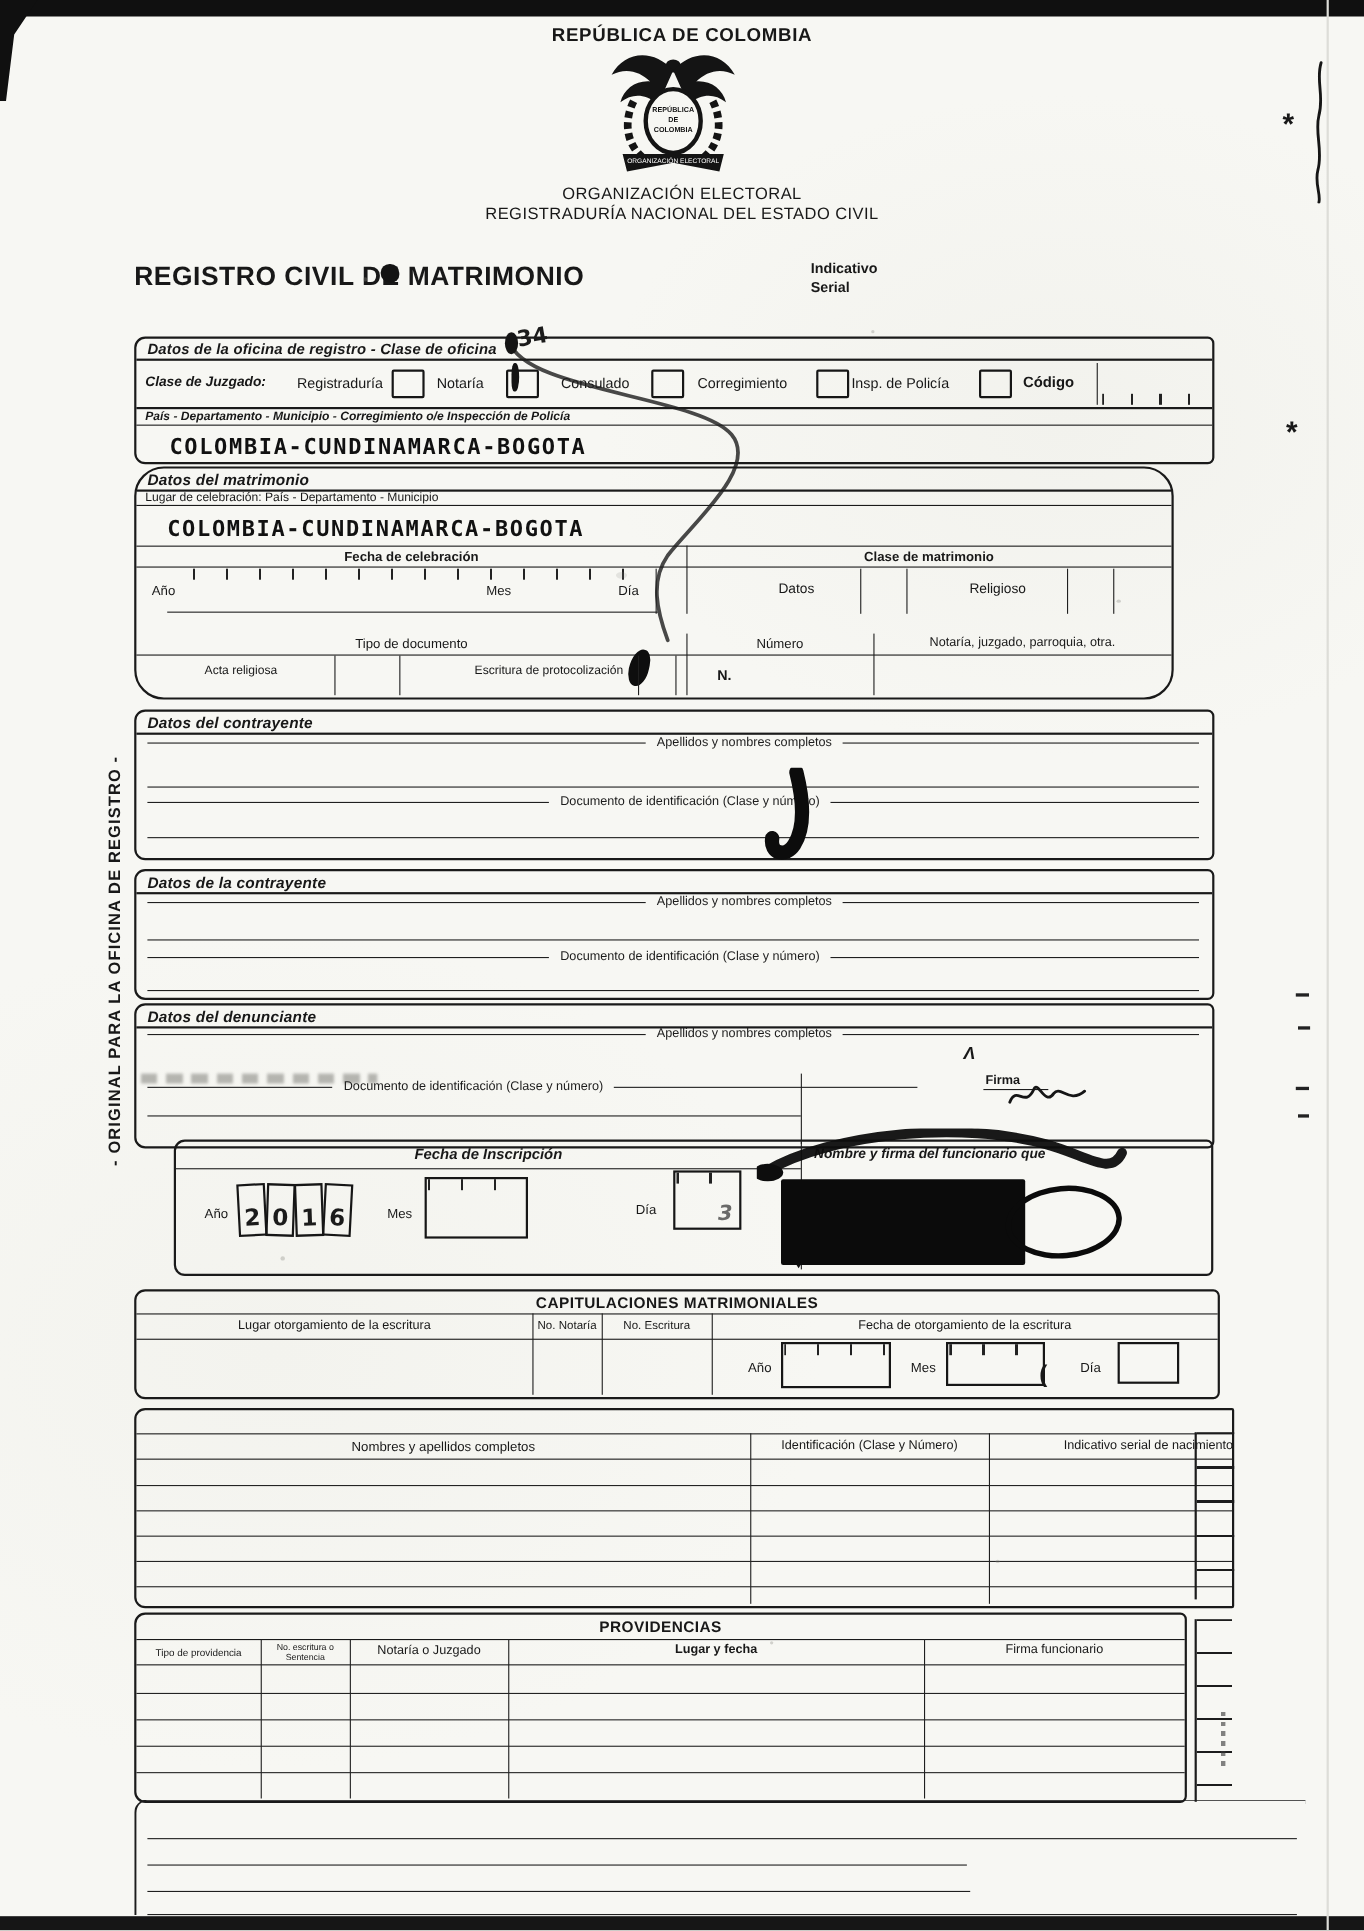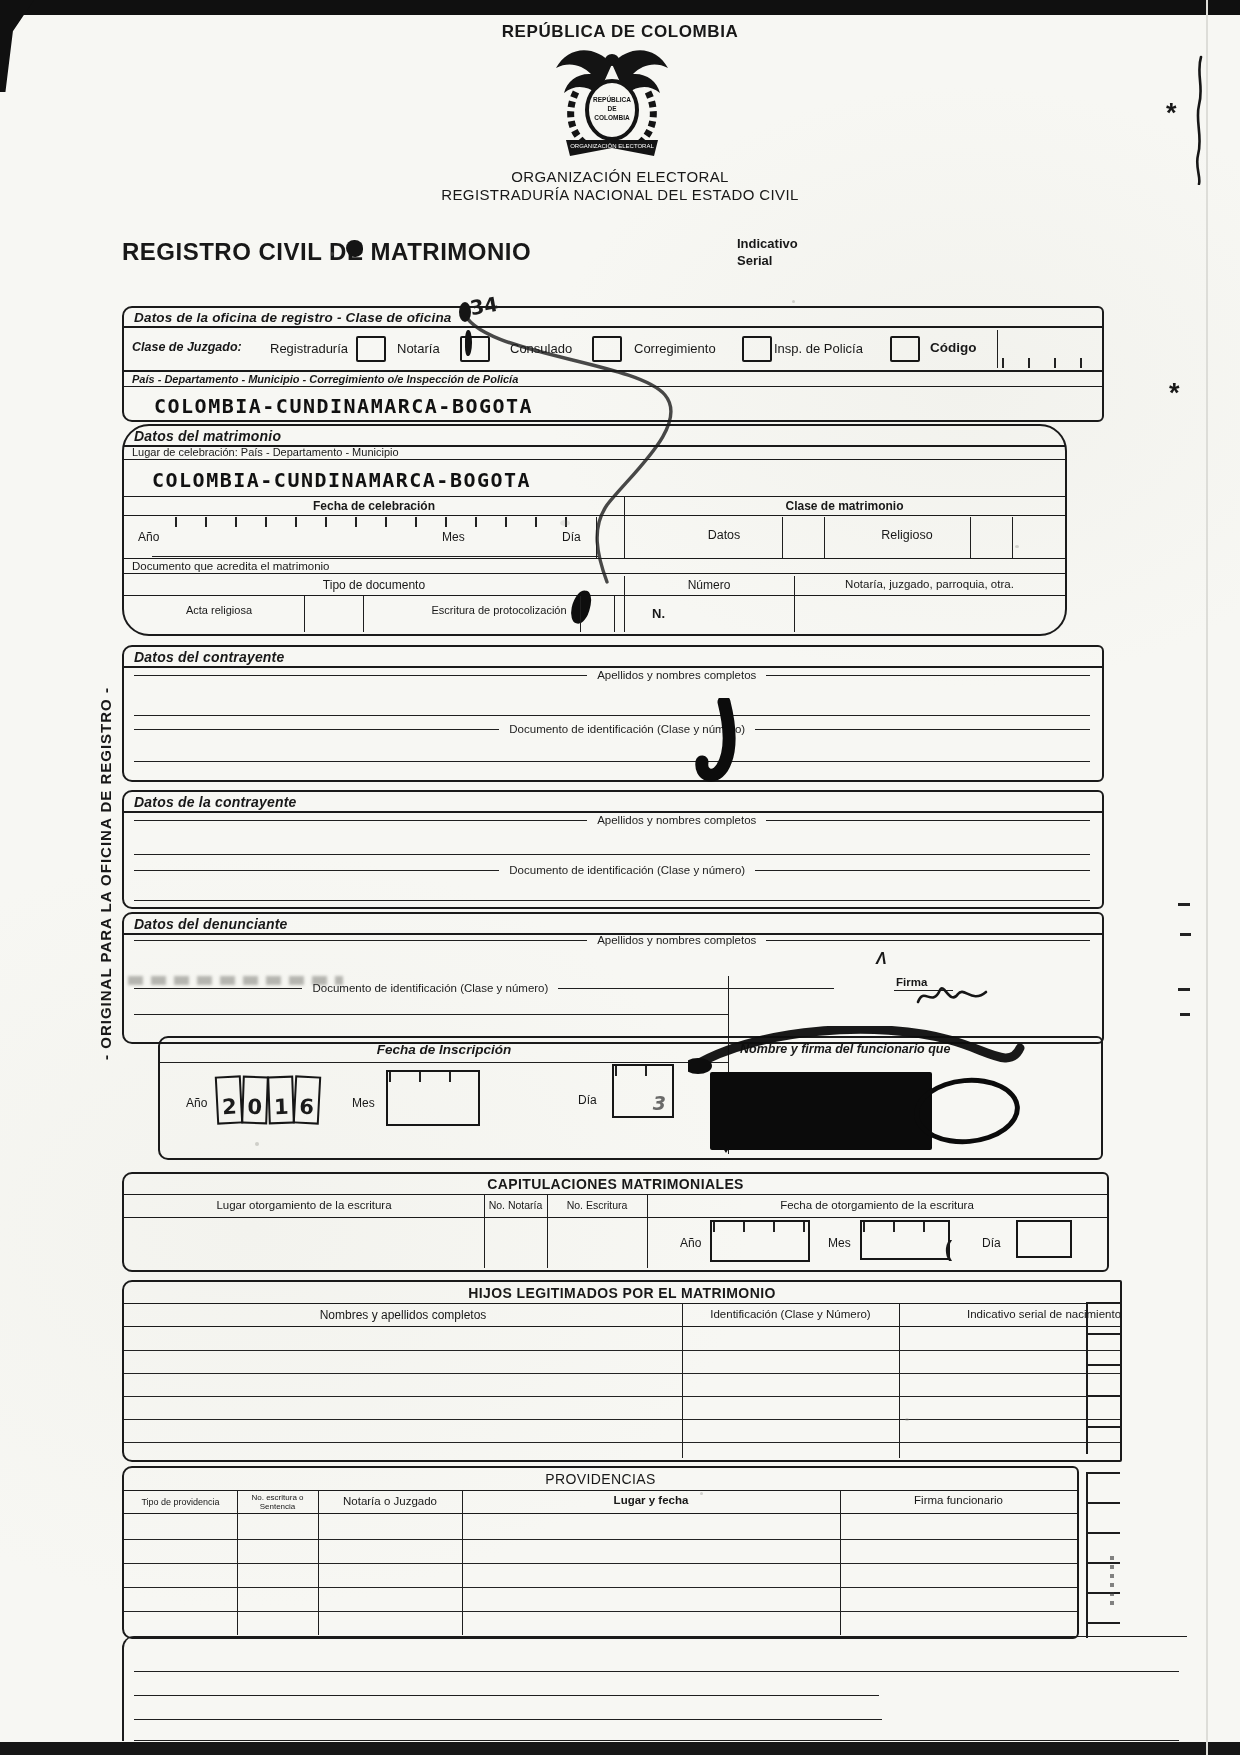--- a/index.html
+++ b/index.html
@@ -139,22 +139,20 @@
     <div class="vl abs" style="left:472px;top:91px;height:41px;"></div>
     <div class="abs hl" style="left:28px;top:130px;width:446px;"></div>
 
     <div class="abs colhead" style="left:540px;top:102px;width:120px;font-size:12.5px;">Datos</div>
     <div class="vl abs" style="left:658px;top:91px;height:41px;"></div>
     <div class="vl abs" style="left:700px;top:91px;height:41px;"></div>
     <div class="abs colhead" style="left:718px;top:102px;width:130px;font-size:12.5px;">Religioso</div>
     <div class="vl abs" style="left:846px;top:91px;height:41px;"></div>
     <div class="vl abs" style="left:888px;top:91px;height:41px;"></div>
 
-    <div class="abs" style="left:0;top:132px;width:100%;border-top:1.8px solid #1a1a1a;border-bottom:1.8px solid #1a1a1a;
-                box-sizing:border-box;padding:1px 8px;font-size:11.5px;">Documento que acredita el matrimonio</div>
 
     <div class="abs" style="left:0;top:150px;width:100%;height:20px;border-bottom:1.8px solid #1a1a1a;box-sizing:border-box;">
       <div class="abs colhead" style="left:0;top:2px;width:500px;font-size:12px;">Tipo de documento</div>
       <div class="abs colhead" style="left:500px;top:2px;width:170px;font-size:12px;">Número</div>
       <div class="abs colhead" style="left:670px;top:2px;width:271px;font-size:11.5px;">Notaría, juzgado, parroquia, otra.</div>
     </div>
 
     <div class="abs colhead" style="left:30px;top:178px;width:130px;font-size:11px;">Acta religiosa</div>
     <div class="vl abs" style="left:180px;top:170px;height:36px;"></div>
     <div class="vl abs" style="left:239px;top:170px;height:36px;"></div>
@@ -272,37 +270,36 @@
     <div class="ticks-top abs" style="left:586px;top:46px;width:96px;height:38px;border:2px solid #161616;"></div>
     <div class="abs" style="left:704px;top:62px;font-size:12px;">Mes</div>
     <div class="ticks-top abs" style="left:736px;top:46px;width:86px;height:36px;border:2px solid #161616;">
       <div class="abs" style="right:-4px;bottom:-4px;font-size:22px;font-weight:bold;">(</div>
     </div>
     <div class="abs" style="left:858px;top:62px;font-size:12px;">Día</div>
     <div class="abs" style="left:892px;top:46px;width:52px;height:34px;border:2px solid #161616;"></div>
   </div>
 
   <div class="sec" style="left:122px;top:1280px;width:996px;height:178px;border-radius:10px 2px 2px 10px;">
-    <div class="abs colhead" style="left:0;top:3px;width:100%;font-weight:bold;font-size:14px;letter-spacing:.4px;">HIJOS LEGITIMADOS POR EL MATRIMONIO</div>
     <div class="abs" style="left:0;top:21px;width:100%;height:24px;border-top:1.8px solid #1a1a1a;border-bottom:1.8px solid #1a1a1a;box-sizing:border-box;">
       <div class="abs colhead" style="left:0;top:4px;width:558px;font-size:12px;">Nombres y apellidos completos</div>
       <div class="abs colhead" style="left:558px;top:4px;width:217px;font-size:11.5px;">Identificación (Clase y Número)</div>
       <div class="abs colhead" style="left:780px;top:4px;width:280px;font-size:11.5px;white-space:nowrap;">Indicativo serial de nacimiento</div>
     </div>
     <div class="vl abs" style="left:558px;top:21px;height:155px;"></div>
     <div class="vl abs" style="left:775px;top:21px;height:155px;"></div>
     <div class="rowline" style="top:68px;"></div>
     <div class="rowline" style="top:91px;"></div>
     <div class="rowline" style="top:114px;"></div>
     <div class="rowline" style="top:137px;"></div>
     <div class="rowline" style="top:160px;"></div>
   </div>
 
   <div class="sec" style="left:122px;top:1466px;width:953px;height:169px;">
-    <div class="abs colhead" style="left:0;top:3px;width:100%;font-weight:normal;font-size:14px;letter-spacing:.4px;">PROVIDENCIAS</div>
+    <div class="abs colhead" style="left:0;top:3px;width:100%;font-weight:bold;font-size:14px;letter-spacing:.4px;">PROVIDENCIAS</div>
     <div class="abs" style="left:0;top:22px;width:100%;height:24px;border-top:1.8px solid #1a1a1a;border-bottom:1.8px solid #1a1a1a;box-sizing:border-box;">
       <div class="abs colhead" style="left:0;top:6px;width:113px;font-size:9px;">Tipo de providencia</div>
       <div class="abs colhead" style="left:113px;top:2px;width:81px;font-size:8px;line-height:9px;">No. escritura o Sentencia</div>
       <div class="abs colhead" style="left:194px;top:4px;width:144px;font-size:11.5px;">Notaría o Juzgado</div>
       <div class="abs colhead" style="left:338px;top:3px;width:378px;font-size:11.5px;font-weight:bold;">Lugar y fecha</div>
       <div class="abs colhead" style="left:716px;top:3px;width:237px;font-size:11.5px;">Firma funcionario</div>
     </div>
     <div class="vl abs" style="left:113px;top:22px;height:145px;"></div>
     <div class="vl abs" style="left:194px;top:22px;height:145px;"></div>
     <div class="vl abs" style="left:338px;top:22px;height:145px;"></div>

